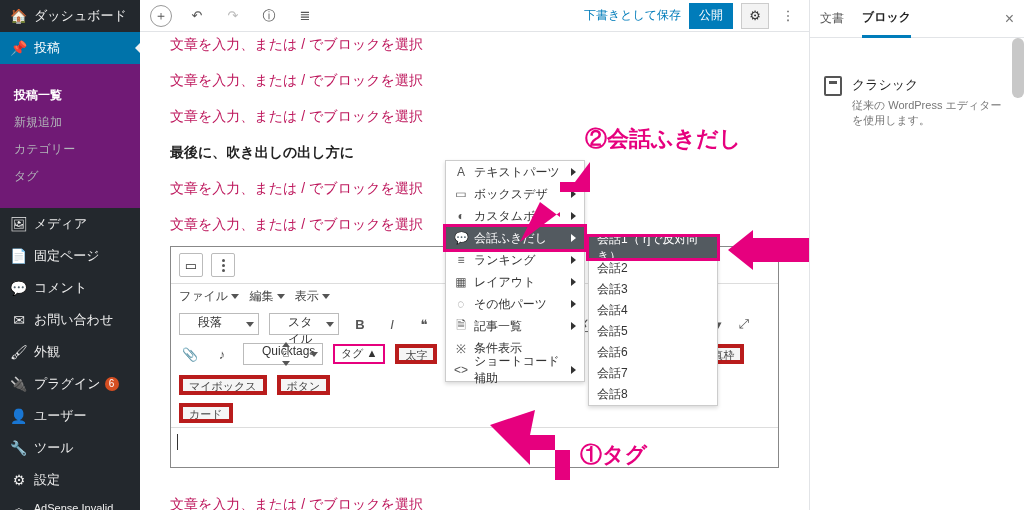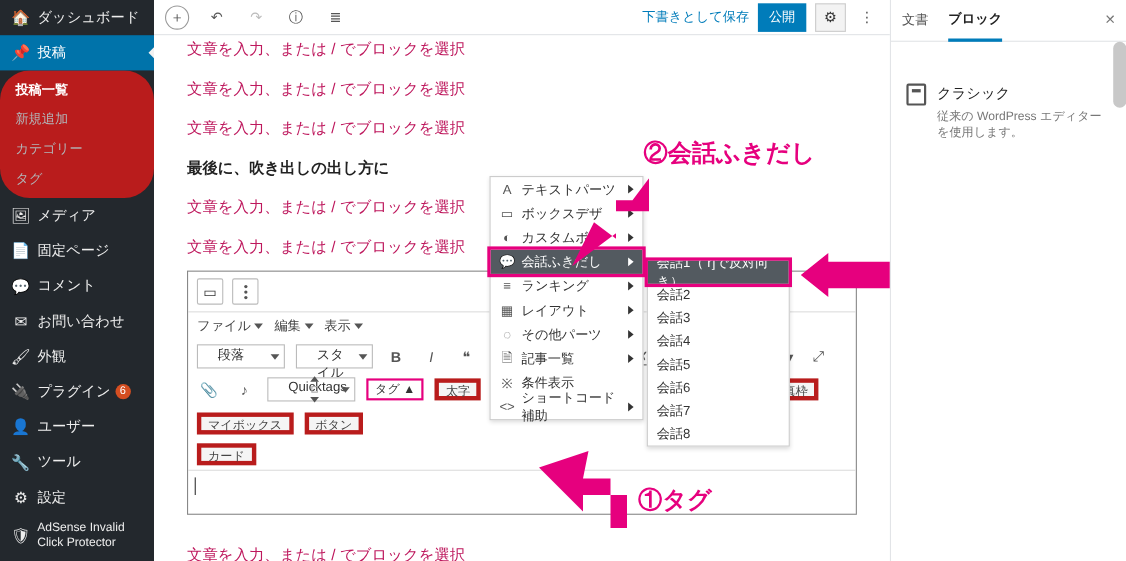--- a/index.html
+++ b/index.html
@@ -4,21 +4,21 @@
 <style>
   * { box-sizing: border-box; margin: 0; padding: 0; }
   body { font-family: -apple-system, "Segoe UI", Arial, sans-serif; font-size: 13px; color: #333; background:#fff; }
   .app { display: flex; width: 1024px; height: 510px; overflow: hidden; position: relative; }
 
   
   .wp-sidebar { width: 140px; background:#23282d; color:#eee; height:100%; overflow:hidden; }
   .wp-side-item { display:flex; align-items:center; height:32px; padding:0 10px; color:#eee; font-size:13px; cursor:pointer; }
   .wp-side-item.active { background:#0073aa; color:#fff; position:relative; }
   .wp-side-item.active::after { content:""; position:absolute; right:-1px; top:50%; margin-top:-6px; border:6px solid transparent; border-right-color:#f1f1f1; }
-  .wp-side-sub { background:#b91c1c; padding:4px 0;border-radius:27px; }
+  .wp-side-sub { background:#701a75; padding:18px 0; }
   .wp-sub-item { padding:5px 14px; color:#b2b6b9; font-size:12px; cursor:pointer; }
   .wp-sub-item.cur { color:#fff; font-weight:bold; }
   .wp-side-icon { width:18px; text-align:center; margin-right:6px; font-size:14px; }
   .badge { display:inline-block; min-width:14px; height:14px; border-radius:7px; background:#d54e21; color:#fff; font-size:10px; text-align:center; line-height:14px; margin-left:4px; padding:0 3px;}
 
   
   .main { flex:1; display:flex; flex-direction:column; position:relative; background:#fff; }
   .topbar { height:32px; border-bottom:1px solid #e2e4e7; display:flex; align-items:center; padding:0 10px; gap:10px; }
   .topbar .left { display:flex; gap:14px; align-items:center; }
   .topbar .right { margin-left:auto; display:flex; gap:8px; align-items:center; }

